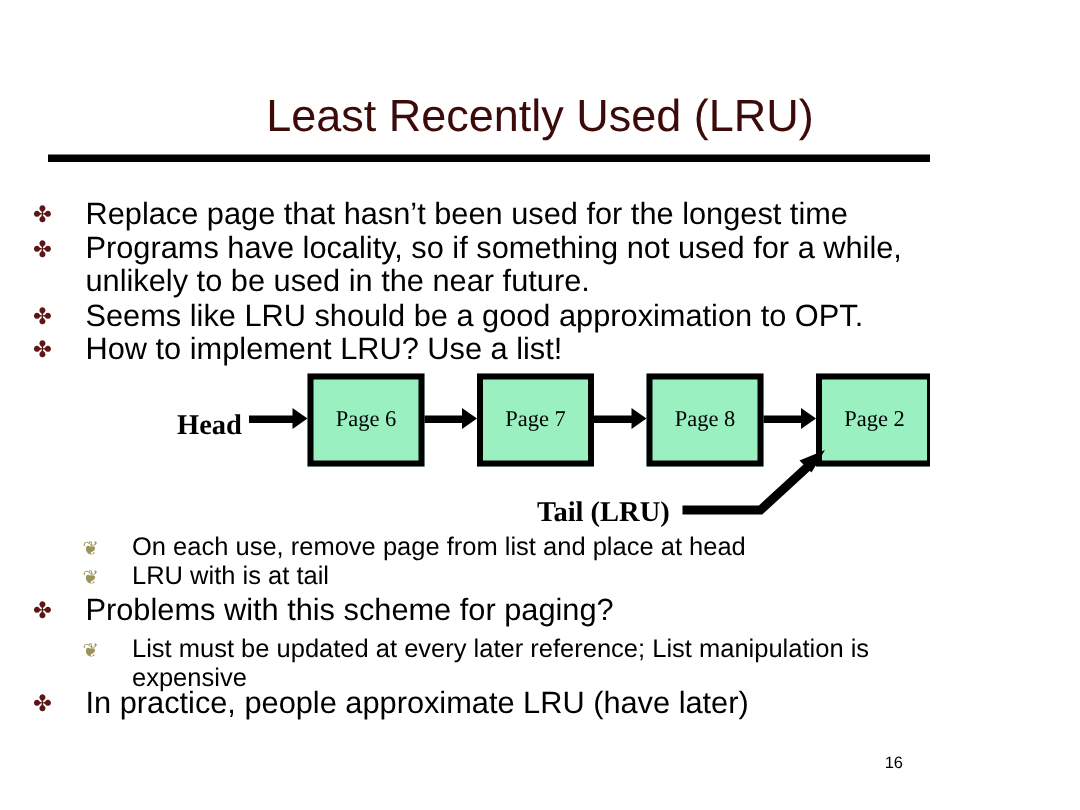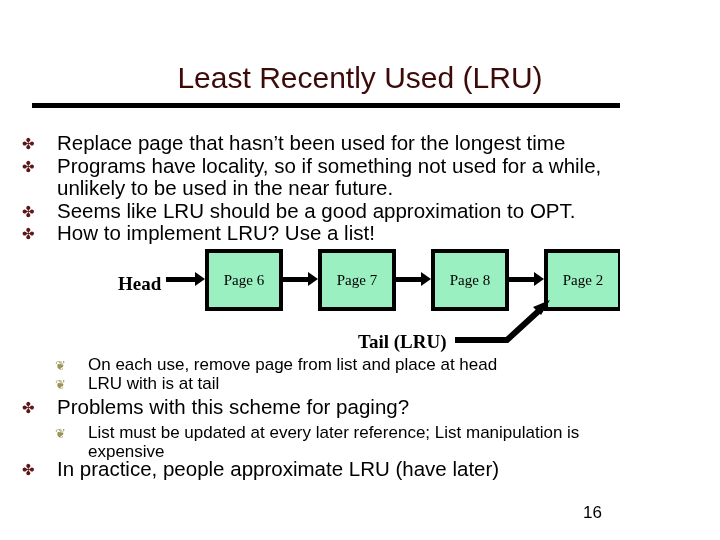--- a/index.html
+++ b/index.html
@@ -136,21 +136,21 @@
     height: 50px;
     overflow: visible;
   }
 
   
   #page-number {
     position: absolute;
     right: 18px;
     top: 503px;
     font-family: "Liberation Sans", sans-serif;
-    font-size: 17px;
+    font-size: 11px;
     color: #000000;
   }
 </style>
 </head>
 <body>
 
 <div id="slide">
 
   <div id="slide-title">Least Recently Used (LRU)</div>
   <div id="title-rule"></div>

